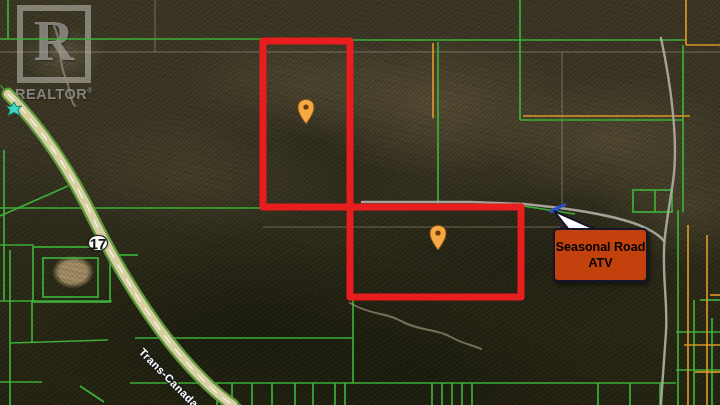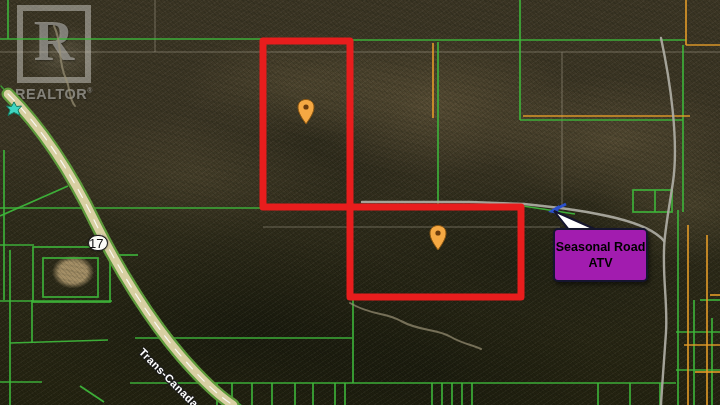--- a/index.html
+++ b/index.html
@@ -39,31 +39,31 @@
     width:62px;height:66px;margin:5px auto 3px;
     border:6px solid rgba(235,235,232,.42);
     font-family:"Liberation Serif",serif;font-weight:bold;font-size:56px;line-height:60px;
     text-align:center;
   }
   .wm-text{font-size:14.5px;font-weight:bold;letter-spacing:.5px;}
   .wm-text sup{font-size:7px;}
   .shield{
     position:absolute;left:88px;top:235px;width:18px;height:14px;
     background:#fbfbf6;border:1.5px solid #1c1c1c;border-radius:50%/55%;
-    display:flex;align-items:center;justify-content:flex-start;
-    font-size:13px;font-weight:normal;color:#111;box-shadow:0 0 2px rgba(0,0,0,.6);
+    display:flex;align-items:center;justify-content:center;
+    font-size:15px;font-weight:bold;color:#111;box-shadow:0 0 2px rgba(0,0,0,.6);
   }
   .hwy-label{
     position:absolute;left:141px;top:344px;transform:rotate(45deg);transform-origin:0 50%;
     font-size:11px;font-weight:bold;color:#fff;letter-spacing:.5px;white-space:nowrap;
     text-shadow:-1px -1px 0 #1d1d1d,1px -1px 0 #1d1d1d,-1px 1px 0 #1d1d1d,1px 1px 0 #1d1d1d;
   }
   .callout{
     position:absolute;left:553px;top:228px;width:91px;height:50px;
-    background:#a21caf;border:2px solid #15152e;border-radius:5px;
+    background:#c2410c;border:2px solid #15152e;border-radius:5px;
     box-shadow:2px 3px 4px rgba(0,0,0,.5);
     display:flex;flex-direction:column;align-items:center;justify-content:center;
     font-size:12.5px;line-height:1.28;font-weight:bold;color:#000;text-align:center;
   }
 </style>
 </head>
 <body>
 
 <div class="stage">
   <div class="terrain"></div>

